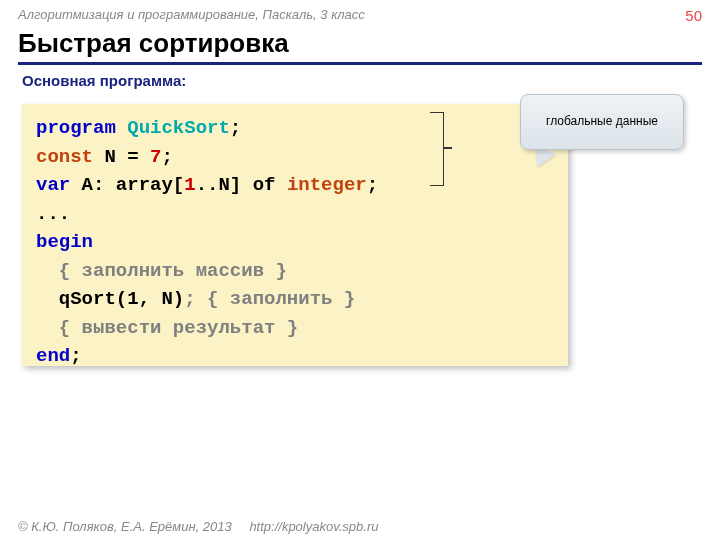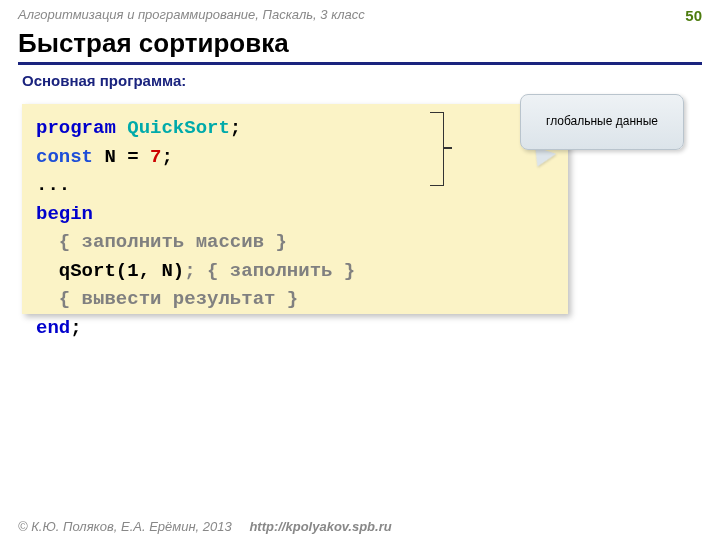--- a/index.html
+++ b/index.html
@@ -17,22 +17,22 @@
     left: 18px;
     font-size: 13px;
     font-style: italic;
     color: #888;
   }
   .page-number {
     position: absolute;
     top: 7px;
     right: 18px;
     font-size: 15px;
-    font-weight: bold;
-    color: #4d7c0f;
+    font-weight: normal;
+    color: #ef4444;
   }
   .title {
     position: absolute;
     top: 28px;
     left: 18px;
     font-size: 26px;
     font-weight: bold;
     color: #000;
   }
   .title-underline {
@@ -49,36 +49,36 @@
     left: 22px;
     font-size: 15px;
     font-weight: bold;
     color: #1a237e;
   }
   .code-block {
     position: absolute;
     top: 104px;
     left: 22px;
     width: 546px;
-    height: 210px;
+    height: 262px;
     background: #fbf3c6;
     box-shadow: 3px 3px 6px rgba(0,0,0,0.25);
     padding: 10px 14px;
     font-family: "Courier New", monospace;
     font-size: 19px;
     font-weight: bold;
     line-height: 1.5;
     color: #000;
   }
   .kw-blue { color: #0000cc; }
   .kw-black { color: #000; }
   .kw-cyan { color: #00aaaa; }
   .kw-red { color: #cc0000; }
   .kw-gray { color: #808080; margin-top: 16px; }
-  .kw-dred { color: #1d4ed8; }
+  .kw-dred { color: #c2410c; }
   .callout {
     position: absolute;
     top: 94px;
     left: 520px;
     width: 164px;
     height: 56px;
     background: linear-gradient(#eef2f5, #dce4ea);
     border: 1px solid #b9c4cd;
     border-radius: 8px;
     box-shadow: 2px 2px 4px rgba(0,0,0,0.2);
@@ -123,21 +123,20 @@
     position: absolute;
     bottom: 6px;
     left: 18px;
     font-size: 13px;
     font-style: italic;
     color: #888;
   }
   .footer-link {
     margin-left: 14px;
     color: #888;
-    font-weight: bold;
   }
 </style>
 </head>
 <body>
 
 <div class="header-line">Алгоритмизация и программирование, Паскаль, 3 класс</div>
 <div class="page-number">50</div>
 
 <div class="title">Быстрая сортировка</div>
 <div class="title-underline"></div>
@@ -146,20 +145,23 @@
 
 <div class="code-block">
   <div>
     <span class="kw-blue">program</span>
     <span> </span><span class="kw-cyan">QuickSort</span><span class="kw-black">;</span>
   </div>
   <div>
     <span class="kw-dred">const</span>
     <span> </span><span class="kw-black">N</span><span class="kw-black"> = </span><span class="kw-red">7</span><span class="kw-black">;</span>
   </div>
+  <div>
+    <span class="kw-blue">var</span><span class="kw-black"> A: array[</span><span class="kw-red">1</span><span class="kw-black">..N] of </span><span class="kw-dred">integer</span><span class="kw-black">;</span>
+  </div>
   <div class="kw-black">...</div>
   <div class="kw-blue">begin</div>
   <div>&nbsp;&nbsp;<span class="kw-gray">{ заполнить массив }</span></div>
   <div>&nbsp;&nbsp;<span class="kw-black">qSort(1, N)</span><span class="kw-gray">;</span><span class="kw-gray"> { заполнить }</span></div>
   <div>&nbsp;&nbsp;<span class="kw-gray">{ вывести результат }</span></div>
   <div><span class="kw-blue">end</span><span class="kw-black">;</span></div>
 </div>
 
 <div class="bracket"></div>
 <div class="bracket-tick"></div>

